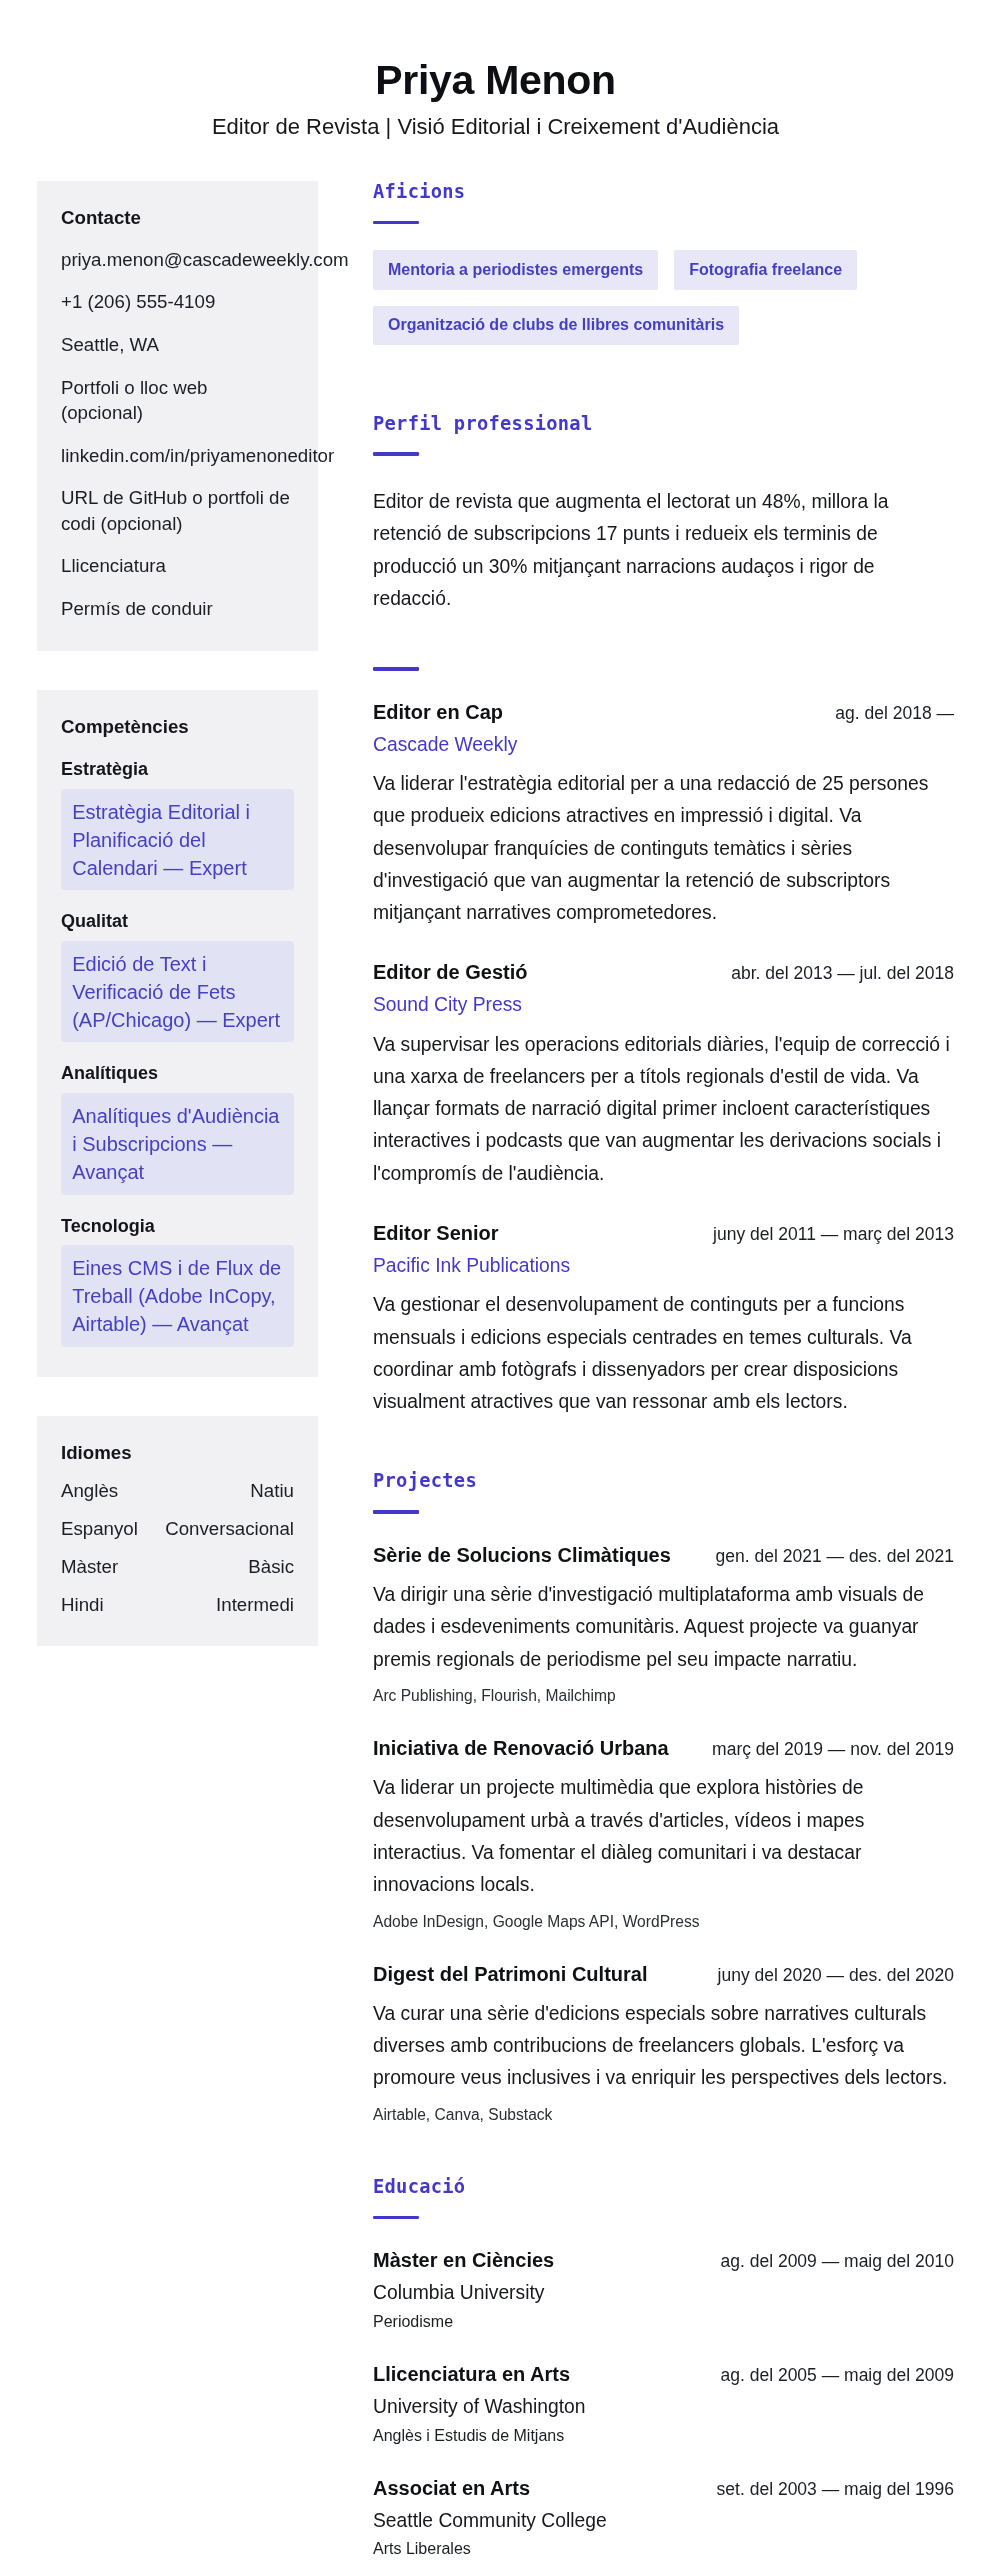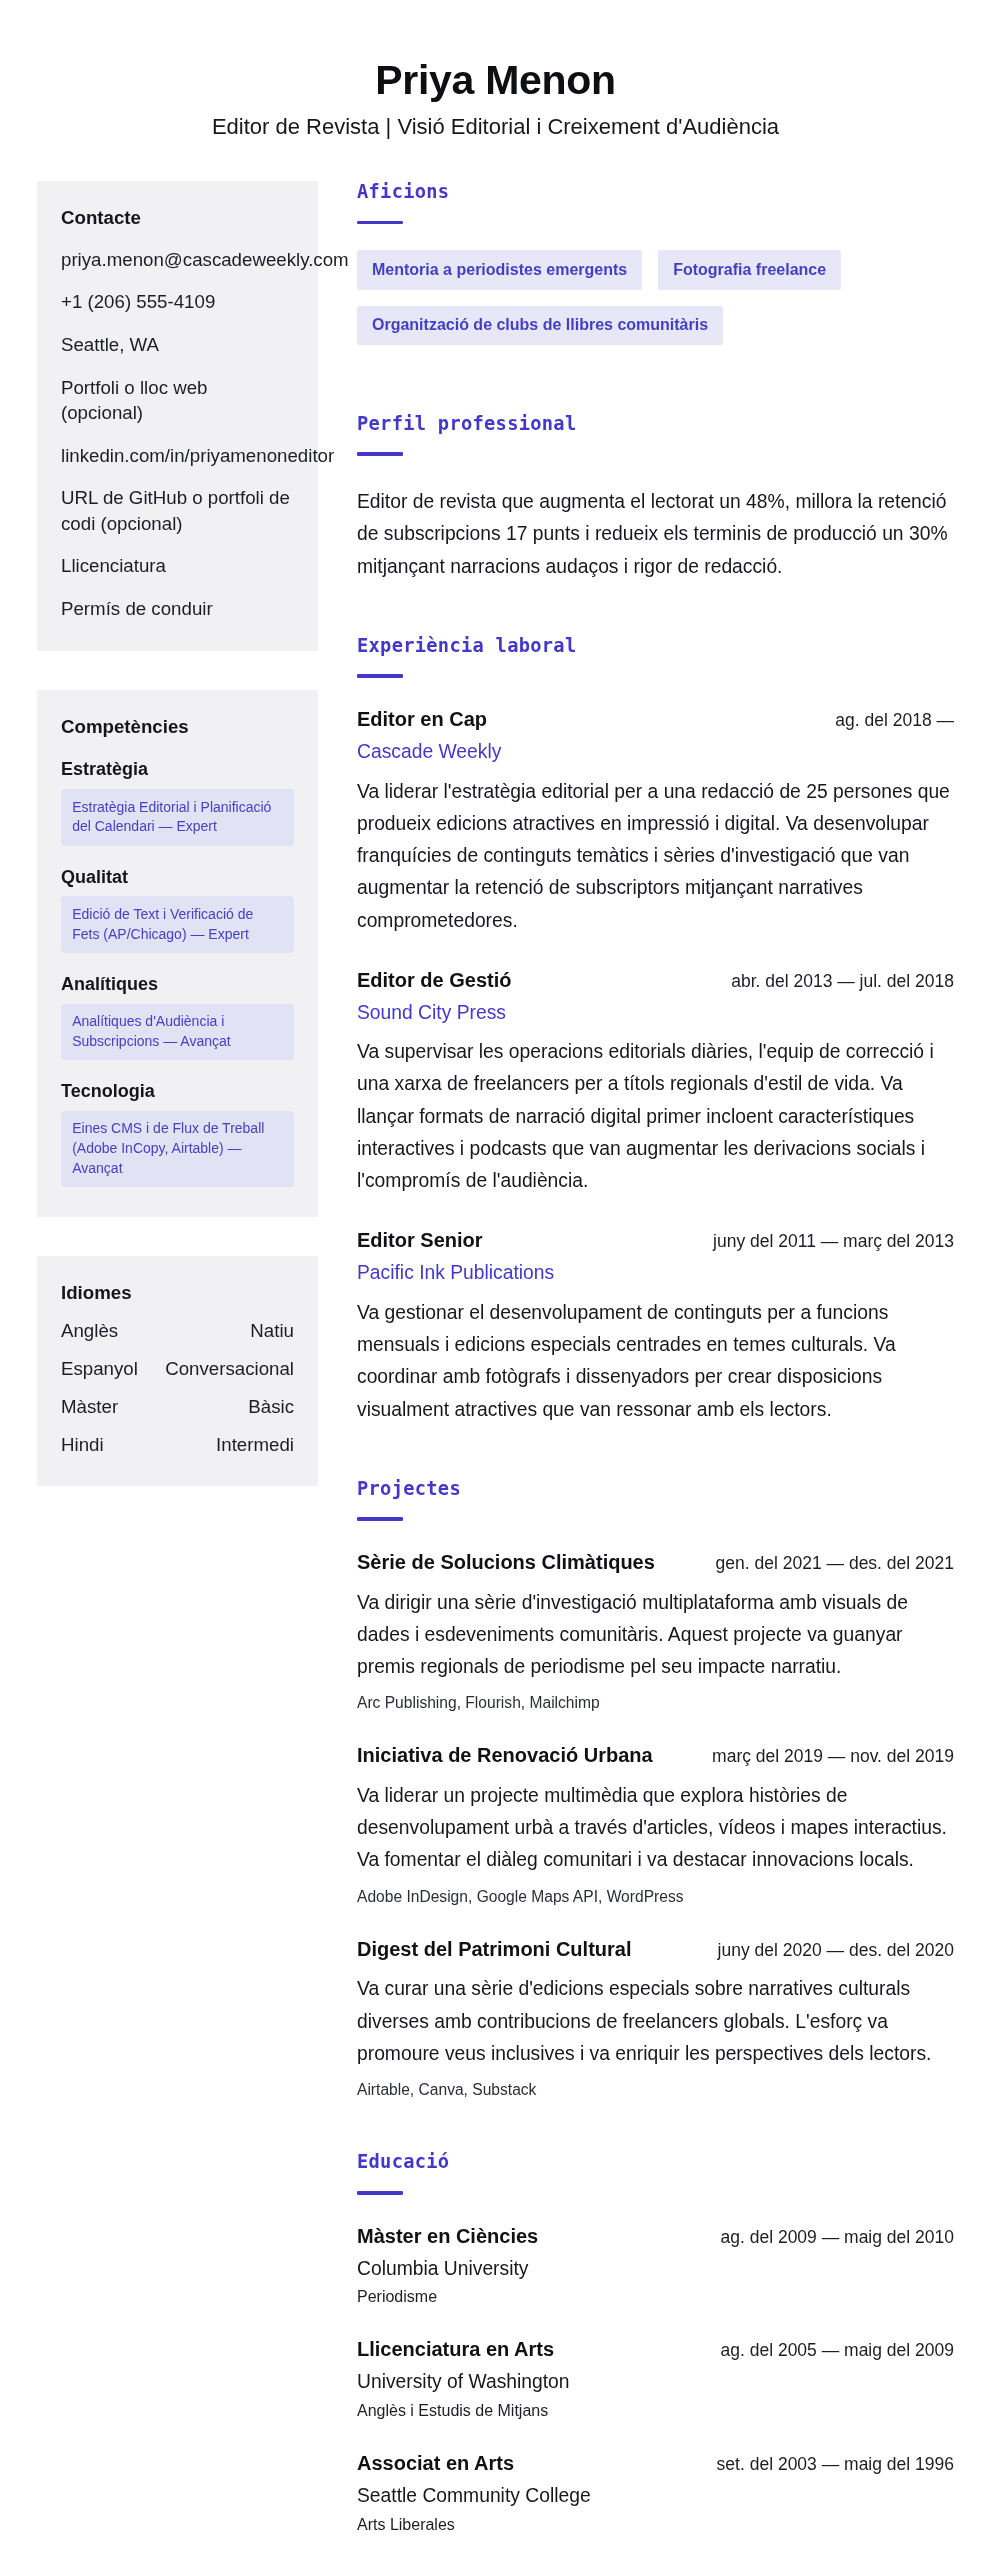--- a/index.html
+++ b/index.html
@@ -23,29 +23,29 @@
 
   
   .side-box { background:#f1f1f4; padding:26px 24px 30px 24px; margin-bottom:39px; }
   .side-box h3 { font-size:18.7px; font-weight:700; color:#14161c; margin-bottom:3.7px; }
   .contact-item { font-size:18.7px; color:#1b1e25; margin-top:17.5px; line-height:1.35; white-space:normal; }
   .contact-item.nowrap { white-space:nowrap; }
 
   .skill-cat { font-size:18px; font-weight:700; color:#14161c; margin-top:21px; }
   .skill-chip {
     background:#e2e2f5; color:#4641c2;
-    font-size:14px; line-height:1.4; font-weight:500;
+    font-size:20px; line-height:1.4; font-weight:500;
     padding:8.7px 11.2px; margin-top:8.7px; border-radius:4px;
   }
 
   .lang-row { display:flex; justify-content:space-between; font-size:18.7px; color:#1b1e25; margin-top:16px; }
   .lang-row .lvl { text-align:right; }
 
   
-  .section { margin-bottom:52px; }
+  .section { margin-bottom:52px;margin-left:16px; }
   .sec-title {
     font-family:"DejaVu Sans Mono", monospace;
     font-size:18.7px; font-weight:700; color:#4338ca; letter-spacing:0.3px;
   }
   .rule { width:46px; height:3.7px; background:#4338ca; border-radius:1.2px; margin:18.7px 0 0 0; }
   .sec-body { margin-top:30px; }
 
   
   .tagwrap { display:flex; flex-wrap:wrap; margin-top:26px; }
   .tag {
@@ -144,21 +144,20 @@
 
       <div class="section">
         <div class="sec-title">Perfil professional</div>
         <div class="rule"></div>
         <div class="sec-body">
           <p class="para">Editor de revista que augmenta el lectorat un 48%, millora la retenció de subscripcions 17 punts i redueix els terminis de producció un 30% mitjançant narracions audaços i rigor de redacció.</p>
         </div>
       </div>
 
       <div class="section">
-        <div class="sec-title">Experiència laboral</div>
         <div class="rule"></div>
         <div class="sec-body">
 
           <div class="entry">
             <div class="entry-head">
               <span class="entry-title">Editor en Cap</span>
               <span class="entry-date">ag. del 2018 —</span>
             </div>
             <div class="company">Cascade Weekly</div>
             <p class="para">Va liderar l'estratègia editorial per a una redacció de 25 persones que produeix edicions atractives en impressió i digital. Va desenvolupar franquícies de continguts temàtics i sèries d'investigació que van augmentar la retenció de subscriptors mitjançant narratives comprometedores.</p>

